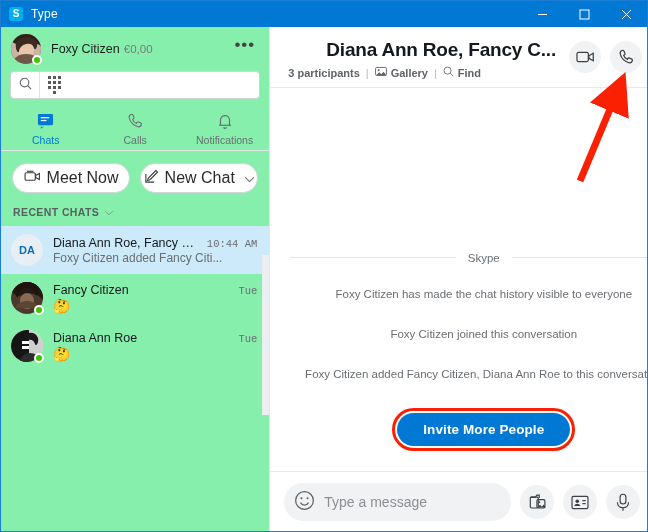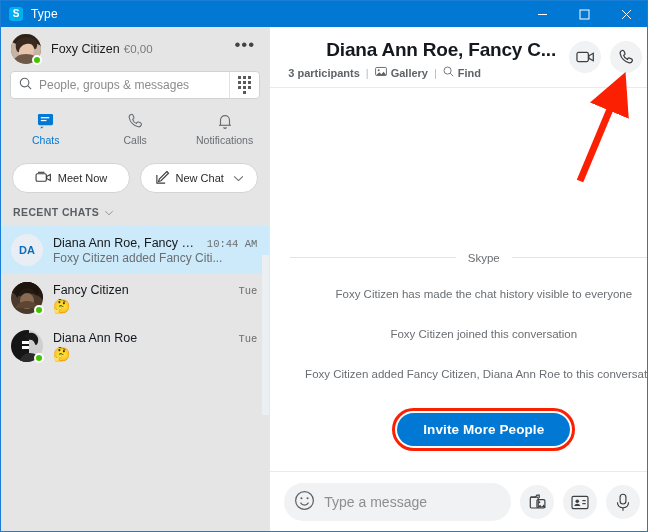--- a/index.html
+++ b/index.html
@@ -39,21 +39,21 @@
     width: 42px; height: 26px;
     display: flex; align-items: center; justify-content: center;
     color: #ffffff;
   }
 
   
   .body { display: flex; height: 505px; }
 
   
   .sidebar {
-    width: 302px; background: #e5e5e5;
+    width: 302px; background: #86efac;
     border-right: 1px solid #e4e6e8;
     display: flex; flex-direction: column;
     position: relative;
   }
   .profile-row {
     height: 44px; display: flex; align-items: center;
     padding: 0 10px;
   }
   .avatar-wrap { position: relative; width: 30px; height: 30px; }
   .avatar-photo {
@@ -114,21 +114,21 @@
   .nav-tab.active { color: #0078d4; }
   .nav-tab .ico { height: 20px; display: flex; align-items: center; }
 
   .action-row {
     display: flex; gap: 10px; padding: 12px 11px 11px 11px;
   }
   .pill {
     flex: 1; height: 30px; border: 1px solid #d2d5d8;
     border-radius: 15px; background: #fff;
     display: flex; align-items: center; justify-content: center;
-    gap: 6px; font-size: 11px; color: #2b2b2b; cursor: pointer;
+    gap: 6px; font-size: 16px; color: #2b2b2b; cursor: pointer;
   }
   .pill .chev { margin-left: 3px; color: #6a6a6a; }
 
   .recent-hdr {
     padding: 2px 12px 8px 12px; font-size: 10.5px; font-weight: bold;
     color: #5a5e62; letter-spacing: .4px;
     display: flex; align-items: center; gap: 5px;
   }
 
   .chat-list { flex: 1; overflow: hidden; }
@@ -297,21 +297,20 @@
       </div>
 
       <div class="search-row">
         <div class="search-box">
           <span class="search-icon">
             <svg width="13" height="13" viewBox="0 0 14 14">
               <circle cx="6" cy="6" r="4.6" fill="none" stroke="#5f6368" stroke-width="1.2"></circle>
               <line x1="9.4" y1="9.4" x2="13" y2="13" stroke="#5f6368" stroke-width="1.2"></line>
             </svg>
           </span>
-          <input class="search-input" type="text" placeholder="People, groups &amp; messages" style="">
           <div class="dialpad">
             <div class="dialpad-grid">
               <i></i>
                 <i></i>
                 <i></i>
                 <i></i>
                 <i></i>
                 <i></i>
                 <i></i>
                 <i></i>

